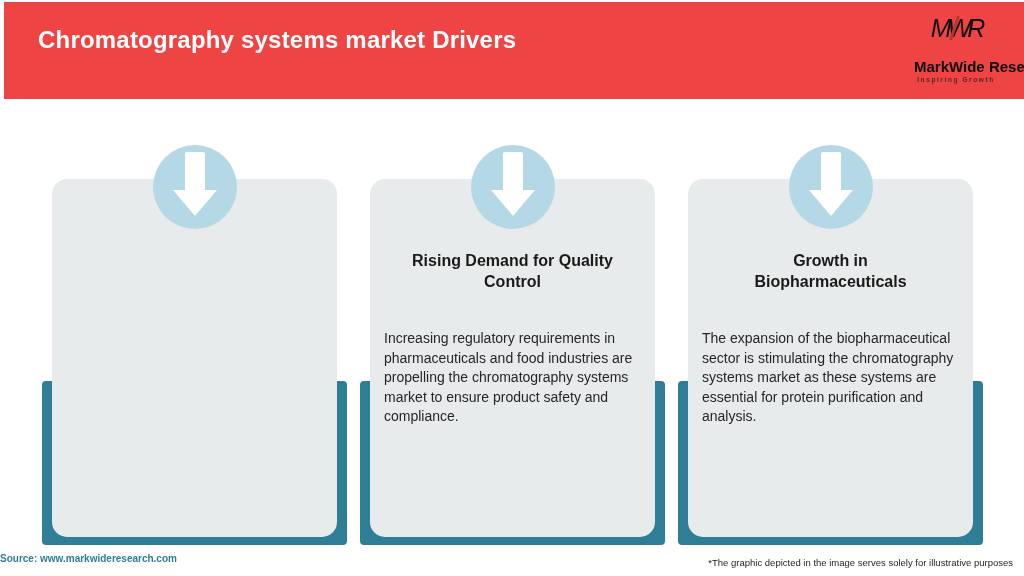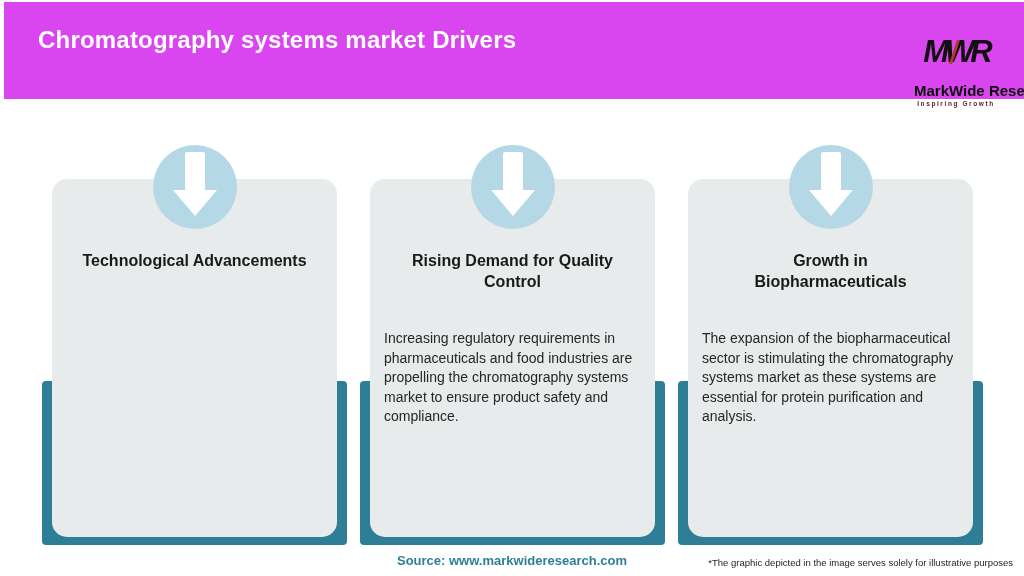--- a/index.html
+++ b/index.html
@@ -8,35 +8,35 @@
     position:relative;
     width:1024px;height:576px;
     background:#ffffff;
     overflow:hidden;
     font-family:"Liberation Sans", sans-serif;
   }
 
   
   .header{
     position:absolute;top:2px;left:4px;right:0;height:97px;
-    background:#d946ef;
+    background:#ef4444;
   }
   .page-title{
     position:absolute;left:34px;top:24px;margin:0;
     font-size:24px;font-weight:700;color:#ffffff;
     letter-spacing:0.2px;
   }
   .logo{
     position:absolute;right:26px;top:9px;width:84px;
     text-align:center;color:#0d0d0d;
   }
   .logo-monogram{
     position:relative;
-    font-size:31px;font-weight:700;font-style:italic;
-    letter-spacing:-4px;line-height:34px;color:#101010;margin-top:24px;
+    font-size:25px;font-weight:400;font-style:italic;
+    letter-spacing:-4px;line-height:34px;color:#101010;
   }
   .logo-red-slash{
     position:absolute;left:39px;top:5px;width:3px;height:24px;
     background:#B03A2E;transform:skewX(-18deg);
   }
   .logo-name{
     font-size:15px;font-weight:700;white-space:nowrap;
     color:#0d0d0d;margin-top:13px;
   }
   .logo-tagline{
@@ -71,22 +71,22 @@
   .circle-badge{
     position:absolute;top:0;left:50%;transform:translateX(-50%);
     width:84px;height:84px;border-radius:50%;
     background:#B5D8E6;
   }
   .circle-badge svg{display:block;margin:7px auto 0;}
 
   
   .source-text{
     position:absolute;left:0;right:0;top:553px;
-    text-align:center;
-    font-size:13px;font-weight:700;color:#2F7E98;
+    text-align:left;
+    font-size:10px;font-weight:700;color:#2F7E98;
   }
   .disclaimer-text{
     position:absolute;right:11px;top:557px;
     font-size:9.5px;font-weight:500;color:#1e1e1e;
   }
 </style>
 </head>
 <body>
 
 <div class="page">
@@ -99,21 +99,20 @@
         <span class="logo-red-slash"></span>
       </div>
       <div class="logo-name">MarkWide Research</div>
       <div class="logo-tagline">Inspiring Growth</div>
     </div>
   </header>
 
   <section class="card-wrap c1">
     <div class="card-backing"></div>
     <div class="card">
-      <h2 class="card-title">Technological Advancements</h2>
     </div>
     <div class="circle-badge">
       <svg width="44" height="64" viewBox="0 0 44 64">
         <rect x="12" y="0" width="20" height="39" rx="2" fill="#ffffff"></rect>
         <polygon points="0,38 44,38 22,64" fill="#ffffff"></polygon>
       </svg>
     </div>
   </section>
 
   <section class="card-wrap c3">

